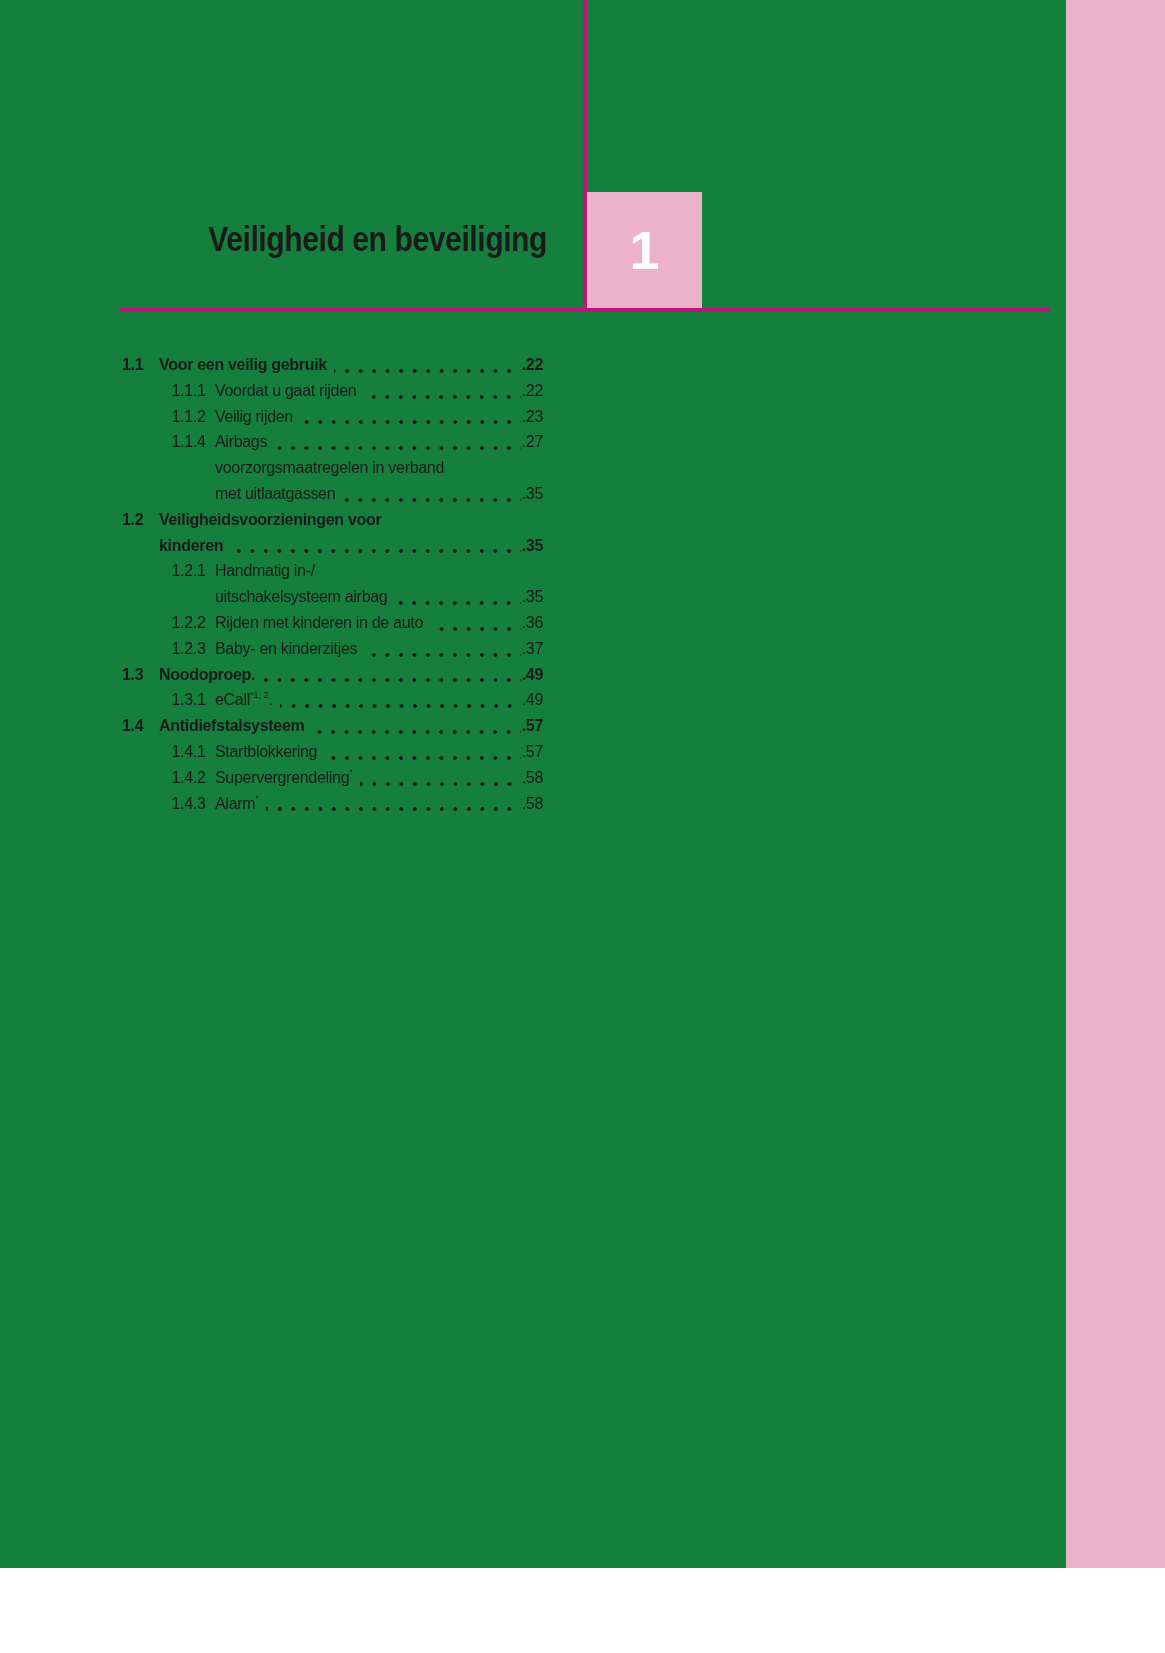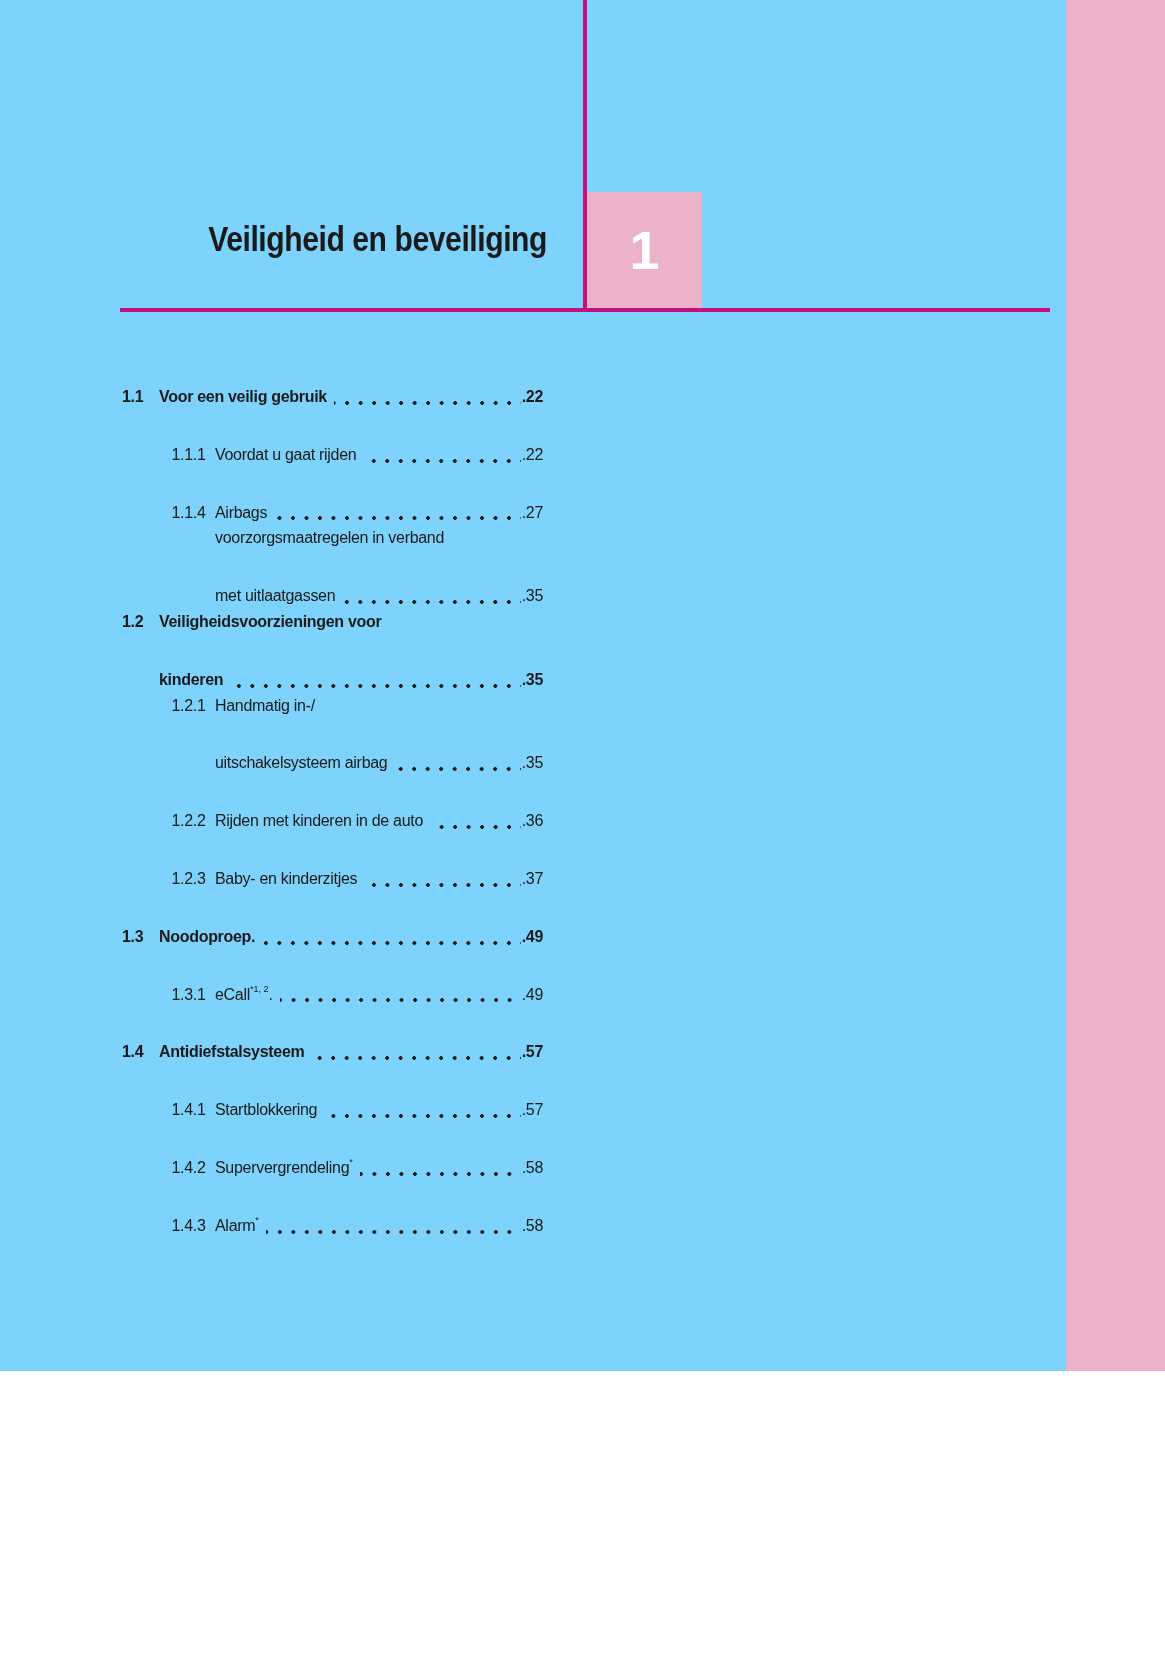--- a/index.html
+++ b/index.html
@@ -7,22 +7,22 @@
     --magenta: #c2127d;
     --text: #1a1a1a;
   }
   * { margin: 0; padding: 0; box-sizing: border-box; }
   html, body { background: #ffffff; }
   body { font-family: "Liberation Sans", sans-serif; }
 
   .page {
     position: relative;
     width: 1165px;
-    height: 1371px;
-    background: #7dd3fc;
+    height: 1568px;
+    background: #15803d;
     overflow: hidden;
   }
 
   
   .sidebar {
     position: absolute;
     left: 1066px; top: 0;
     width: 99px; height: 1653px;
     background: var(--pink);
   }
@@ -107,21 +107,21 @@
     min-width: 14px;
     align-self: flex-end;
     height: 22px;
     margin-left: 7px;
     margin-right: 1px;
     background-image: radial-gradient(circle at 2px 2px, var(--text) 1.7px, rgba(0,0,0,0) 2.1px);
     background-size: 13.5px 4px;
     background-repeat: repeat-x;
     background-position: right bottom 5px;
   }
-  .toc-page { flex: 0 0 auto; margin-top: 32px; }
+  .toc-page { flex: 0 0 auto; }
 
   .page-number {
     position: absolute;
     left: 900px; top: 1582px;
     width: 150px;
     text-align: right;
     font-size: 25px;
     font-weight: bold;
     color: var(--text);
   }
@@ -149,20 +149,26 @@
         <span class="toc-leader"></span>
         <span class="toc-page">.22</span>
       </div>
       <div class="toc-line lvl2">
         <span class="toc-num">1.1.1</span>
         <span class="toc-label">Voordat u gaat rijden</span>
         <span class="toc-leader"></span>
         <span class="toc-page">.22</span>
       </div>
       <div class="toc-line lvl2">
+        <span class="toc-num">1.1.2</span>
+        <span class="toc-label">Veilig rijden</span>
+        <span class="toc-leader"></span>
+        <span class="toc-page">.23</span>
+      </div>
+      <div class="toc-line lvl2">
         <span class="toc-num">1.1.4</span>
         <span class="toc-label">Airbags</span>
         <span class="toc-leader"></span>
         <span class="toc-page">.27</span>
       </div>
       <div class="toc-line lvl2">
         <span class="toc-num"></span>
         <span class="toc-label">voorzorgsmaatregelen in verband</span>
       </div>
       <div class="toc-line lvl2">

